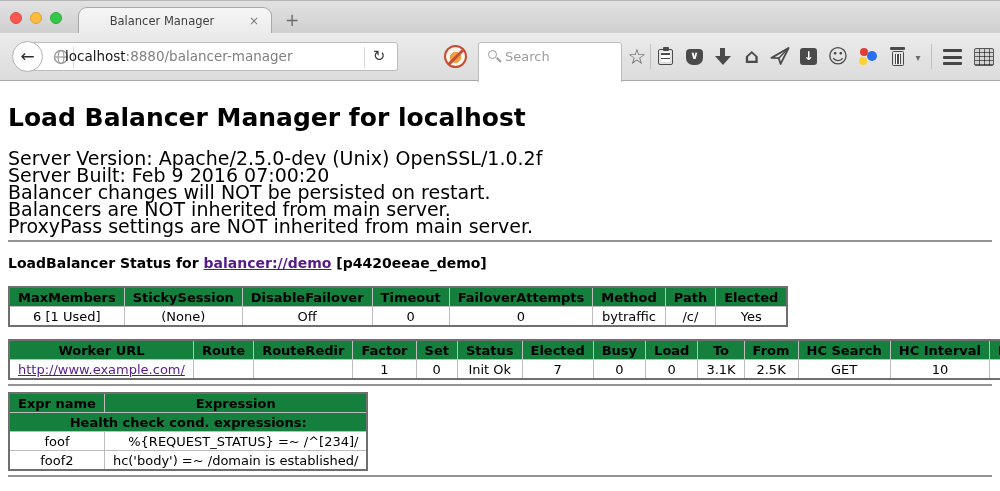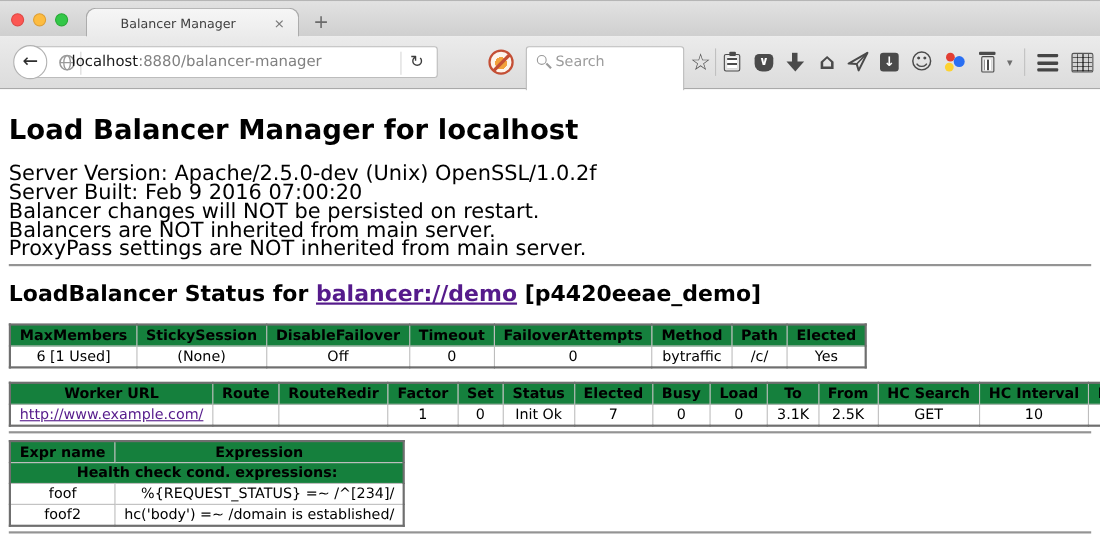--- a/index.html
+++ b/index.html
@@ -100,21 +100,21 @@
 
   
   .content { position:absolute; top:82px; left:0; right:0; bottom:0; background:#fff;
     padding:8px; font-size:13px; color:#000; }
   h1.pgtitle { font-size:25px; font-weight:bold; margin:13px 0 18px; }
   .info div { font-size:19px; line-height:17px; }
   hr { border:none; border-top:2px solid #949494; }
   .hr1 { margin:5px 0 13px; }
   .hr2 { margin:4px 0 6px; }
   .hr3 { margin:4px 0 0; }
-  h3.status { font-size:20px; font-weight:bold; margin:0 0 15px; }
+  h3.status { font-size:14px; font-weight:bold; margin:0 0 15px; }
   h3.status a { color:#551a8b; }
   table { border-collapse:collapse; border:2px solid #6f6f6f; font-size:13px; }
   th, td { border:1px solid #bdbdbd; padding:1.5px 8px; text-align:center; white-space:nowrap;
     height:18px; }
   th { background:#15803d; font-weight:bold; }
   td.left { text-align:right; }
   table a { color:#551a8b; }
   .t1 { margin-bottom:12px; }
   .t3 { margin:0; }
   .hc-title { padding:1.5px 10px; }

